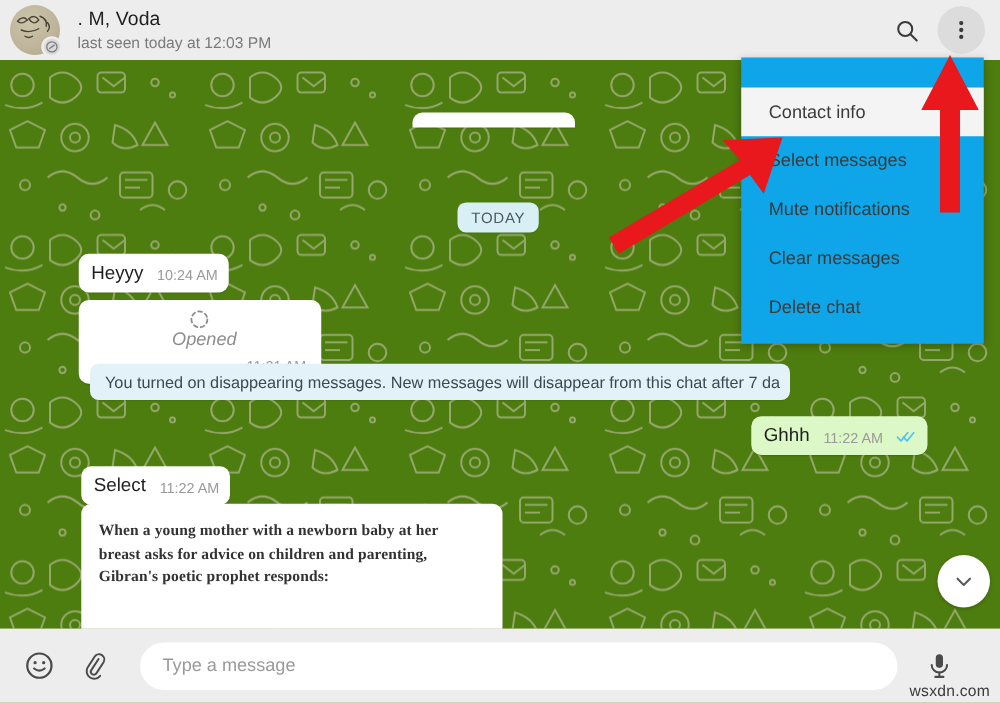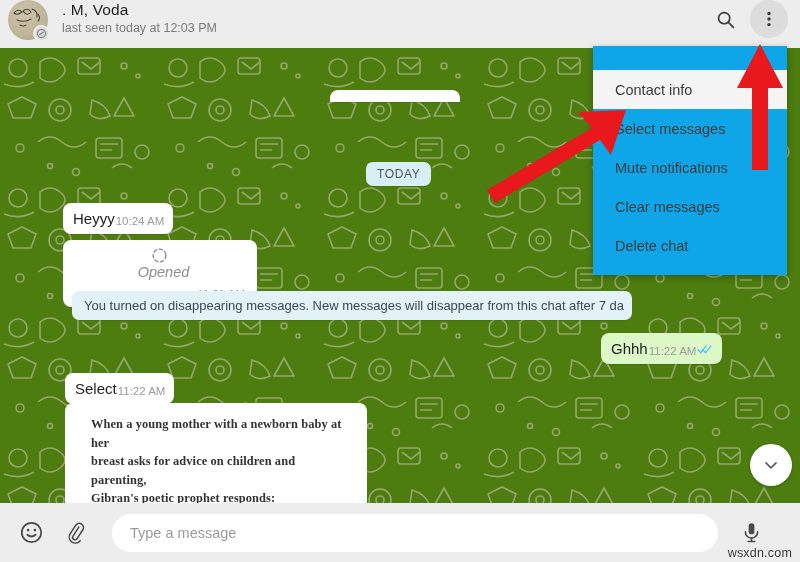--- a/index.html
+++ b/index.html
@@ -9,21 +9,21 @@
     overflow: hidden;
     background: #ebe5df;
   }
   #app { position: relative; width: 800px; height: 562px; overflow: hidden; }
 
   
   .header {
     position: absolute; top: 0; left: 0;
     width: 800px; height: 48px;
     background: #ededed;
-    display: flex; align-items: flex-start;
+    display: flex; align-items: center;
     padding: 0 12px 0 8px;
     z-index: 40;
   }
   .avatar {
     width: 40px; height: 40px; border-radius: 50%;
     background: radial-gradient(circle at 40% 35%, #cdc5ab 0%, #bdb49a 60%, #a9a086 100%);
     position: relative; flex: none; overflow: hidden;
   }
   .avatar .scribble {
     position: absolute; inset: 0;
@@ -60,21 +60,21 @@
     overflow: hidden;
   }
   .doodle { position: absolute; inset: 0; opacity: .5; }
 
   .msg-row { position: absolute; display: flex; }
 
   .bubble {
     background: #fff; border-radius: 8px;
     box-shadow: 0 1px 0.5px rgba(0,0,0,.10);
     padding: 6px 9px 6px 10px;
-    display: flex; align-items: flex-end; gap: 1px;
+    display: flex; align-items: flex-end; gap: 11px;
   }
   .bubble.out { background: #dcf8c6; }
   .bubble-text { font-size: 15px; color: #1f1f1f; line-height: 19px; }
   .bubble-time { font-size: 11.5px; color: #9a9a9a; white-space: nowrap; padding-bottom: 1px; }
 
   .partial-bubble {
     position: absolute; left: 330px; top: 42px;
     width: 130px; height: 12px;
     background: #fff; border-radius: 8px 8px 0 0;
     box-shadow: 0 1px 0.5px rgba(0,0,0,.10);
@@ -110,25 +110,25 @@
     background: #e2f2f8; color: #3b4a50;
     font-size: 13px; line-height: 17px;
     padding: 6px 12px; border-radius: 7px;
     box-shadow: 0 1px 0.5px rgba(0,0,0,.07);
     white-space: nowrap; max-width: 560px; overflow: hidden;
   }
 
   
   .article-card {
     position: absolute; left: 65px; top: 355px;
-    width: 302px;
+    width: 337px;
     background: #fff;
     border-radius: 8px 8px 0 0;
     box-shadow: 0 1px 0.5px rgba(0,0,0,.10);
-    padding: 12px 14px 0 26px;
+    padding: 12px 14px 0 14px;
     overflow: hidden; height: 150px;
   }
   .article-lead {
     font-family: "Liberation Serif", serif;
     font-size: 12.4px; font-weight: 700; color: #333;
     line-height: 18.5px; letter-spacing: .1px;
   }
 
   
   .scroll-btn {

